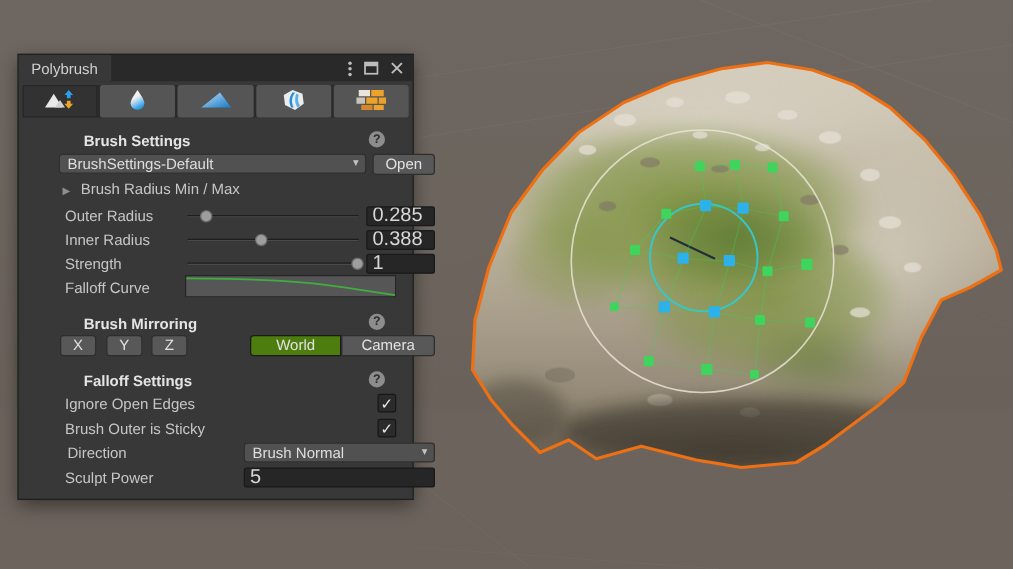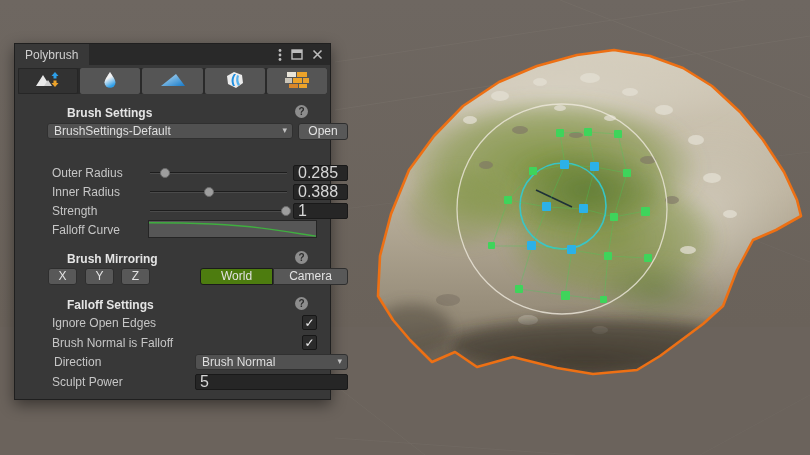--- a/index.html
+++ b/index.html
@@ -306,20 +306,26 @@
     </div>
 
     <div class="row" style="top:78px">
       <div class="dropdown" style="left:3px; width:246px">
         <span>BrushSettings-Default</span>
         <span class="arrow">▾</span>
       </div>
       <div class="btn" style="left:254px; width:50px">Open</div>
     </div>
 
+    <div class="row" style="top:100px; height:14px">
+      <span class="lbl" style="left:6px">
+        <span class="foldout-arrow">▶</span>
+        <span>Brush Radius Min / Max</span>
+      </span>
+    </div>
 
     <div class="row" style="top:120px">
       <span class="lbl">Outer Radius</span>
       <div class="slider">
         <div class="track"></div>
           <div class="thumb" style="left:11%"></div>
       </div>
       <input class="field" style="left: 249px; width: 55px;" value="0.285">
     </div>
 
@@ -369,21 +375,21 @@
     </div>
 
     <div class="row" style="top:270px">
       <span class="lbl">Ignore Open Edges</span>
       <div class="checkbox">
         <span>✓</span>
       </div>
     </div>
 
     <div class="row" style="top:290px">
-      <span class="lbl">Brush Normal is Falloff</span>
+      <span class="lbl">Brush Outer is Sticky</span>
       <div class="checkbox">
         <span>✓</span>
       </div>
     </div>
 
     <div class="row" style="top:309px; height:18px">
       <span class="lbl" style="left:10px">Direction</span>
       <div class="dropdown" style="left:151px; width:153px">
         <span>Brush Normal</span>
         <span class="arrow">▾</span>

